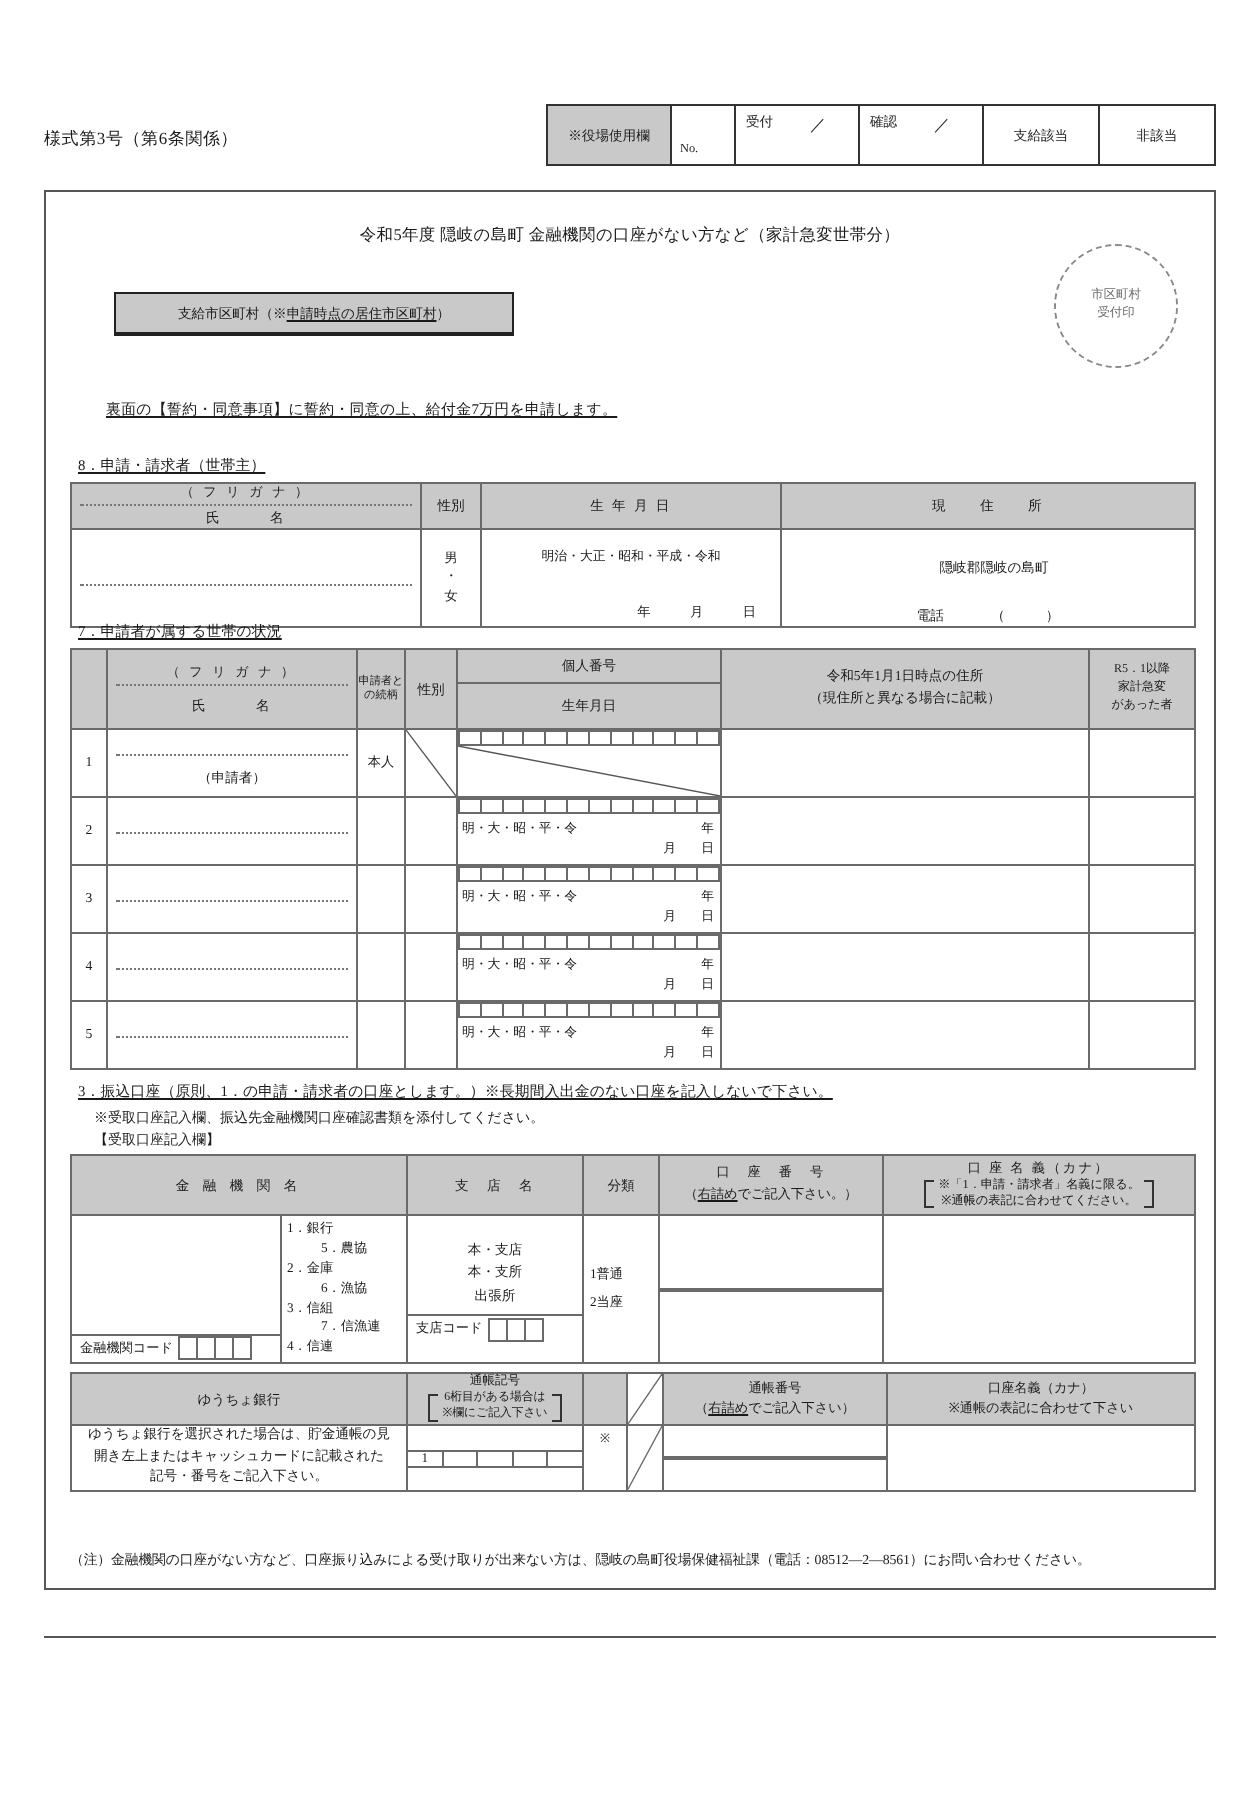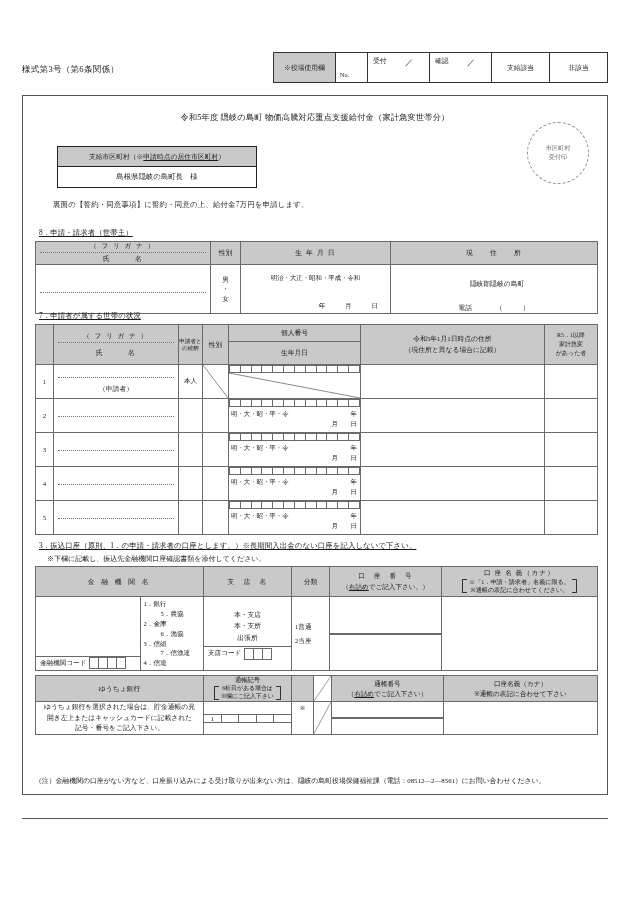--- a/index.html
+++ b/index.html
@@ -46,21 +46,21 @@
     display:flex; flex-direction:column; align-items:center; justify-content:center;
     font-size:6.2px; line-height:1.45; color:#6d6d6d;
   }
 
   
   .destbox { position:absolute; left:34px; top:50px; width:200px; border:1.3px solid #222; }
   .destbox .d1 { background:#c9c9c9; text-align:center; font-size:6.8px; padding:4.5px 0; border-bottom:1px solid #222; }
   .destbox .d1 u { text-decoration:underline; }
   .destbox .d2 { text-align:center; font-size:7.4px; padding:5px 0; }
 
-  .pledge { position:absolute; left:30px; top:104px; font-size:7.4px; letter-spacing:.2px;}
+  .pledge { position:absolute; left:30px; top:104px; font-size:7.4px; text-decoration:underline; letter-spacing:.2px;}
 
   
   .sect { font-size:7.4px; text-decoration:underline; margin:0 0 3px 4px; letter-spacing:.1px;}
 
   
   table.grid { border-collapse:collapse; width:100%; table-layout:fixed; }
   table.grid td, table.grid th {
     border:0.7px solid #6a6a6a; font-weight:normal; font-size:6.8px;
     text-align:center; vertical-align:middle; padding:0;
   }
@@ -143,31 +143,30 @@
         <td class="w60">支給該当</td>
         <td class="w60">非該当</td>
       </tr>
     </tbody>
       </table>
   </div>
 
   <div class="frame">
 
     <div class="title">
-      <span>令和5年度 隠岐の島町 物価高騰対応重点支援給付金（家計急変世帯分）</span>
+      <span>令和5年度 隠岐の島町 金融機関の口座がない方など（家計急変世帯分）</span>
     </div>
 
     <div class="stamp">
       <span>市区町村</span>
       <span>受付印</span>
     </div>
 
     <div class="destbox">
       <div class="d1"><span>支給市区町村（※</span><u>申請時点の居住市区町村</u><span>）</span></div>
-      <div class="d2">島根県隠岐の島町長　様</div>
     </div>
 
     <div class="pledge">裏面の【誓約・同意事項】に誓約・同意の上、給付金7万円を申請します。</div>
 
     <div class="s1wrap">
       <div class="sect">8．申請・請求者（世帯主）</div>
       <table class="grid">
         <colgroup>
             <col style="width:175px">
             <col style="width:30px">
@@ -431,21 +430,22 @@
               </td>
               <td></td>
               <td></td>
             </tr>
           </tbody>
       </table>
     </div>
 
     <div class="s3wrap">
       <div class="sect">3．振込口座（原則、1．の申請・請求者の口座とします。）※長期間入出金のない口座を記入しないで下さい。</div>
-      <div class="note-i">※下欄に記載し、振込先金融機関口座確認書類を添付してください。</div>
+      <div class="note-i">※受取口座記入欄、振込先金融機関口座確認書類を添付してください。</div>
+      <div class="note-i">【受取口座記入欄】</div>
 
       <table class="grid bank-tbl" style="margin-top:2px">
         <colgroup>
           <col style="width:168px">
             <col style="width:88px">
             <col style="width:38px">
           <col style="width:112px">
             <col style="width:156px">
         </colgroup>
         <tbody>

